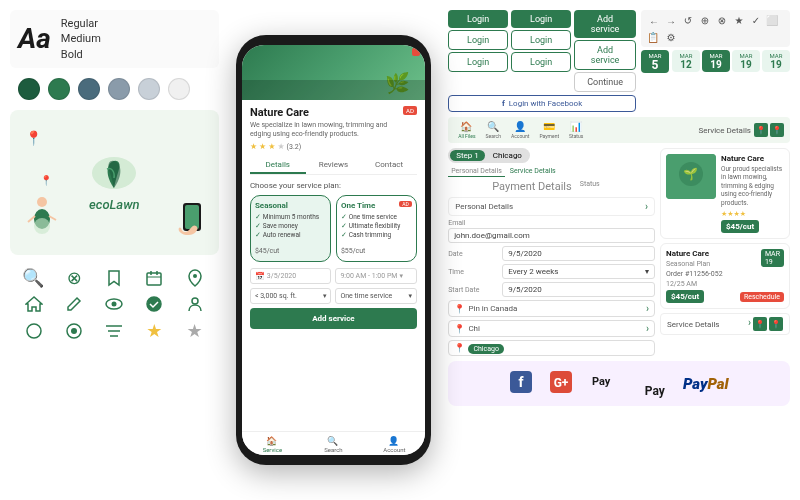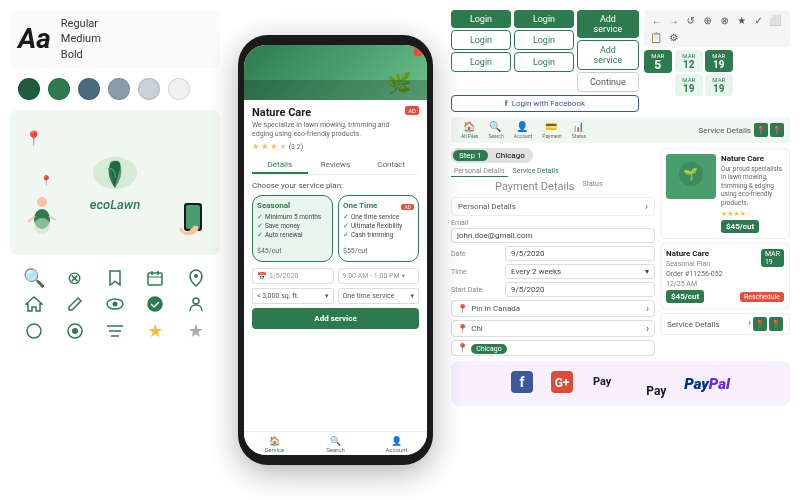--- a/index.html
+++ b/index.html
@@ -766,21 +766,21 @@
               <div class="plan-feature">
                 <span class="check-icon">✓</span>
                   <span>Auto renewal</span>
               </div>
               <div class="plan-price">
                 <span>$45</span><span>/cut</span>
               </div>
             </div>
 
             <div class="plan-card">
-              <div style="display:flex;justify-content:space-between;align-items:center;">
+              <div style="display:flex;justify-content:space-between;align-items:flex-start;">
                 <div class="plan-card-title">One Time</div>
                 <div style="background:#e74c3c;color:#fff;border-radius:2px;padding:0px 3px;font-size:5px;">AD</div>
               </div>
               <div class="plan-feature">
                 <span class="check-icon">✓</span>
                   <span>One time service</span>
               </div>
               <div class="plan-feature">
                 <span class="check-icon">✓</span>
                   <span>Ultimate flexibility</span>
@@ -880,21 +880,21 @@
           <span class="toolbar-icon">⬜</span>
           <span class="toolbar-icon">📋</span>
           <span class="toolbar-icon">⚙</span>
         </div>
 
         <div style="display:flex;gap:3px;align-items:flex-start;">
           <div class="date-card">
             <div class="date-card-month">MAR</div>
             <div class="date-card-day">5</div>
           </div>
-          <div style="display:flex;flex-direction:column;gap:2px;">
+          <div style="display:flex;gap:2px;">
             <div style="display:flex;gap:2px;">
               <div class="date-card light" style="font-size:7px;padding:2px 4px;">
                 <div class="date-card-month">MAR</div>
                 <div style="font-size:10px;font-weight:bold;">12</div>
               </div>
               <div class="date-card" style="font-size:7px;padding:2px 4px;">
                 <div class="date-card-month">MAR</div>
                 <div style="font-size:10px;font-weight:bold;">19</div>
               </div>
             </div>
@@ -1084,18 +1084,18 @@
       <div class="apple-pay">
         <svg width="50" height="22" viewBox="0 0 50 22">
           <text x="2" y="16" fill="#1a1a1a" font-size="11" font-weight="bold"> Pay</text>
           <text x="2" y="12" fill="#1a1a1a" font-size="9"></text>
         </svg>
         <span style="display:inline-flex;align-items:center;gap:2px;font-size:12px;font-weight:bold;color:#1a1a1a;">
           <span style="font-size:14px;"></span> Pay
         </span>
       </div>
       <div>
-        <span style="font-size:15px;font-weight:900;color:#003087;font-style:italic;">Pay</span><span style="font-size:15px;font-weight:900;color:#6d28d9;font-style:italic;">Pal</span>
+        <span style="font-size:15px;font-weight:900;color:#003087;font-style:italic;">Pay</span><span style="font-size:15px;font-weight:900;color:#a16207;font-style:italic;">Pal</span>
       </div>
     </div>
 
   </div>
 </div>
 
 </body></html>

